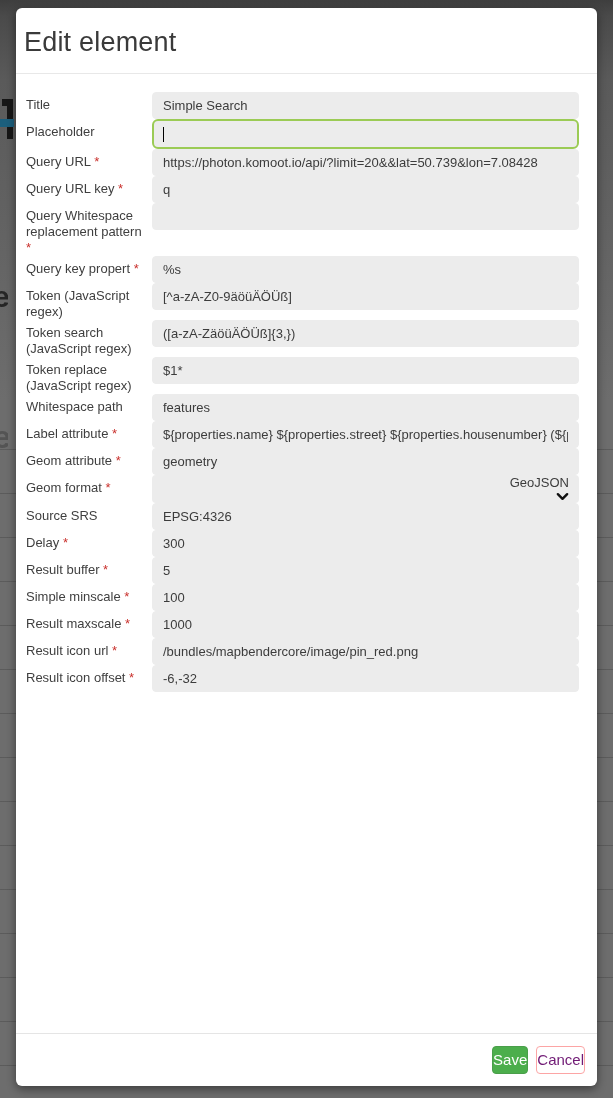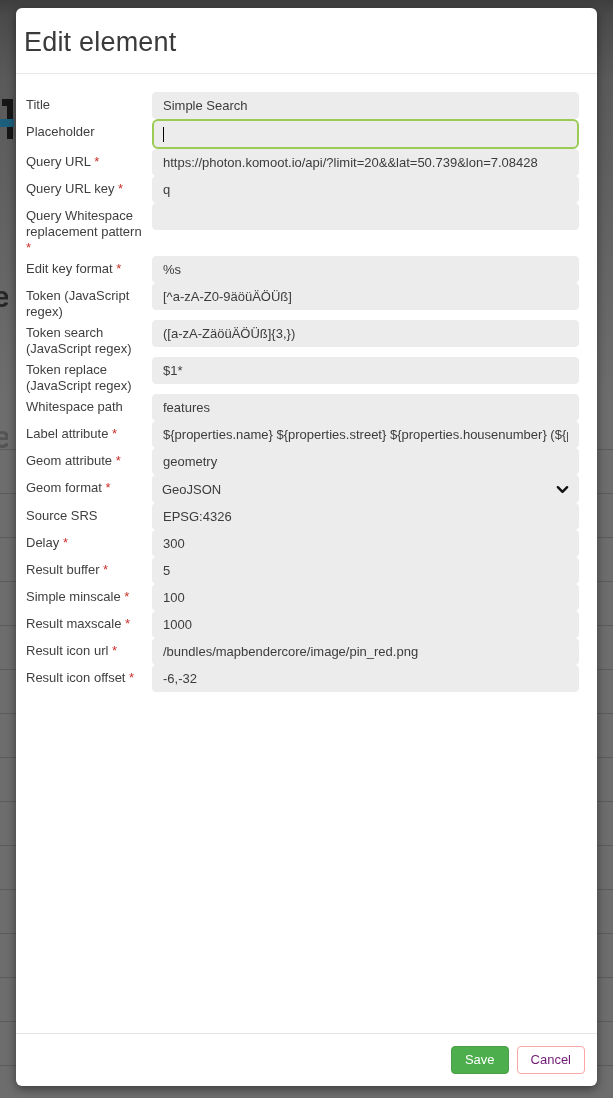--- a/index.html
+++ b/index.html
@@ -54,32 +54,32 @@
     background:#ececec; border:1px solid #ececec; border-radius:4px;
     padding:5px 10px; font-size:13px; color:#3c3c3c;
     font-family:"Liberation Sans", sans-serif; outline:none;
   }
   .text-input.focused {
     border:2px solid #9bcb55; border-radius:6px; height:30px; background:#ececec;
   }
   .caret { position:absolute; left:11px; top:8px; width:1px; height:15px; background:#000; }
 
   .select-box {
-    display:flex; align-items:center; justify-content:space-between;
+    display:flex; align-items:flex-end; justify-content:space-between;
     height:28px; background:#ececec; border-radius:4px;
-    padding:0 10px; font-size:13px; color:#3c3c3c; cursor:pointer;
+    padding:0 10px; font-size:13px; color:#3c3c3c; cursor:pointer;flex-direction:column;
   }
   .select-box svg { flex:0 0 auto; display:block; }
 
   .modal-footer {
     border-top:1px solid #e5e5e5; padding:12px 12px;
     display:flex; justify-content:flex-end; gap:8px; align-items:center;
   }
   .btn {
-    height:28px; padding:0 13px; font-size:13px; border-radius:4px;
+    height:28px; padding:0 0; font-size:15px; border-radius:4px;
     font-family:"Liberation Sans", sans-serif; cursor:pointer; line-height:26px;
   }
   .btn-save { background:#4cae4c; border:1px solid #4a9e4a; color:#ffffff; }
   .btn-cancel { background:#ffffff; border:1px solid #fca5a5; color:#701a75; }
 </style>
 </head>
 <body>
 
 <div class="backdrop">
   <div class="backdrop-rows"></div>
@@ -119,21 +119,21 @@
           <input type="text" class="text-input" value="q" style="">
         </div>
       </div>
       <div class="form-row">
         <label class="form-label"><span>Query Whitespace replacement pattern</span> <span class="req"> *</span></label>
         <div class="input-wrap">
           <input type="text" class="text-input" style="">
         </div>
       </div>
       <div class="form-row">
-        <label class="form-label"><span>Edit key format</span> <span class="req"> *</span></label>
+        <label class="form-label"><span>Query key propert</span> <span class="req"> *</span></label>
         <div class="input-wrap">
           <input type="text" class="text-input" value="%s" style="">
         </div>
       </div>
       <div class="form-row">
         <label class="form-label"><span>Token (JavaScript regex)</span></label>
         <div class="input-wrap">
           <input type="text" class="text-input" value="[^a-zA-Z0-9äöüÄÖÜß]" style="">
         </div>
       </div>

